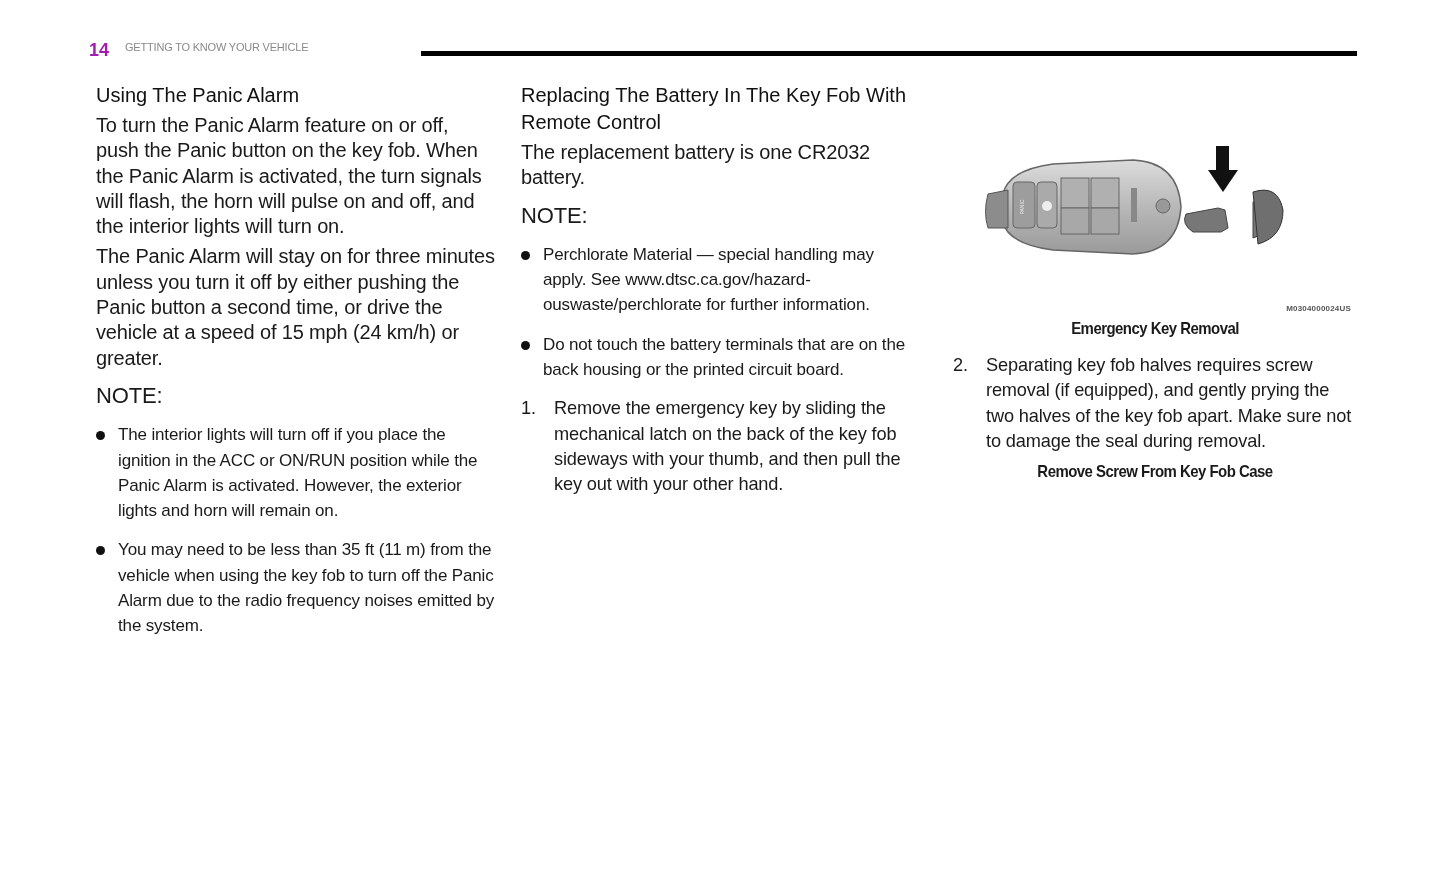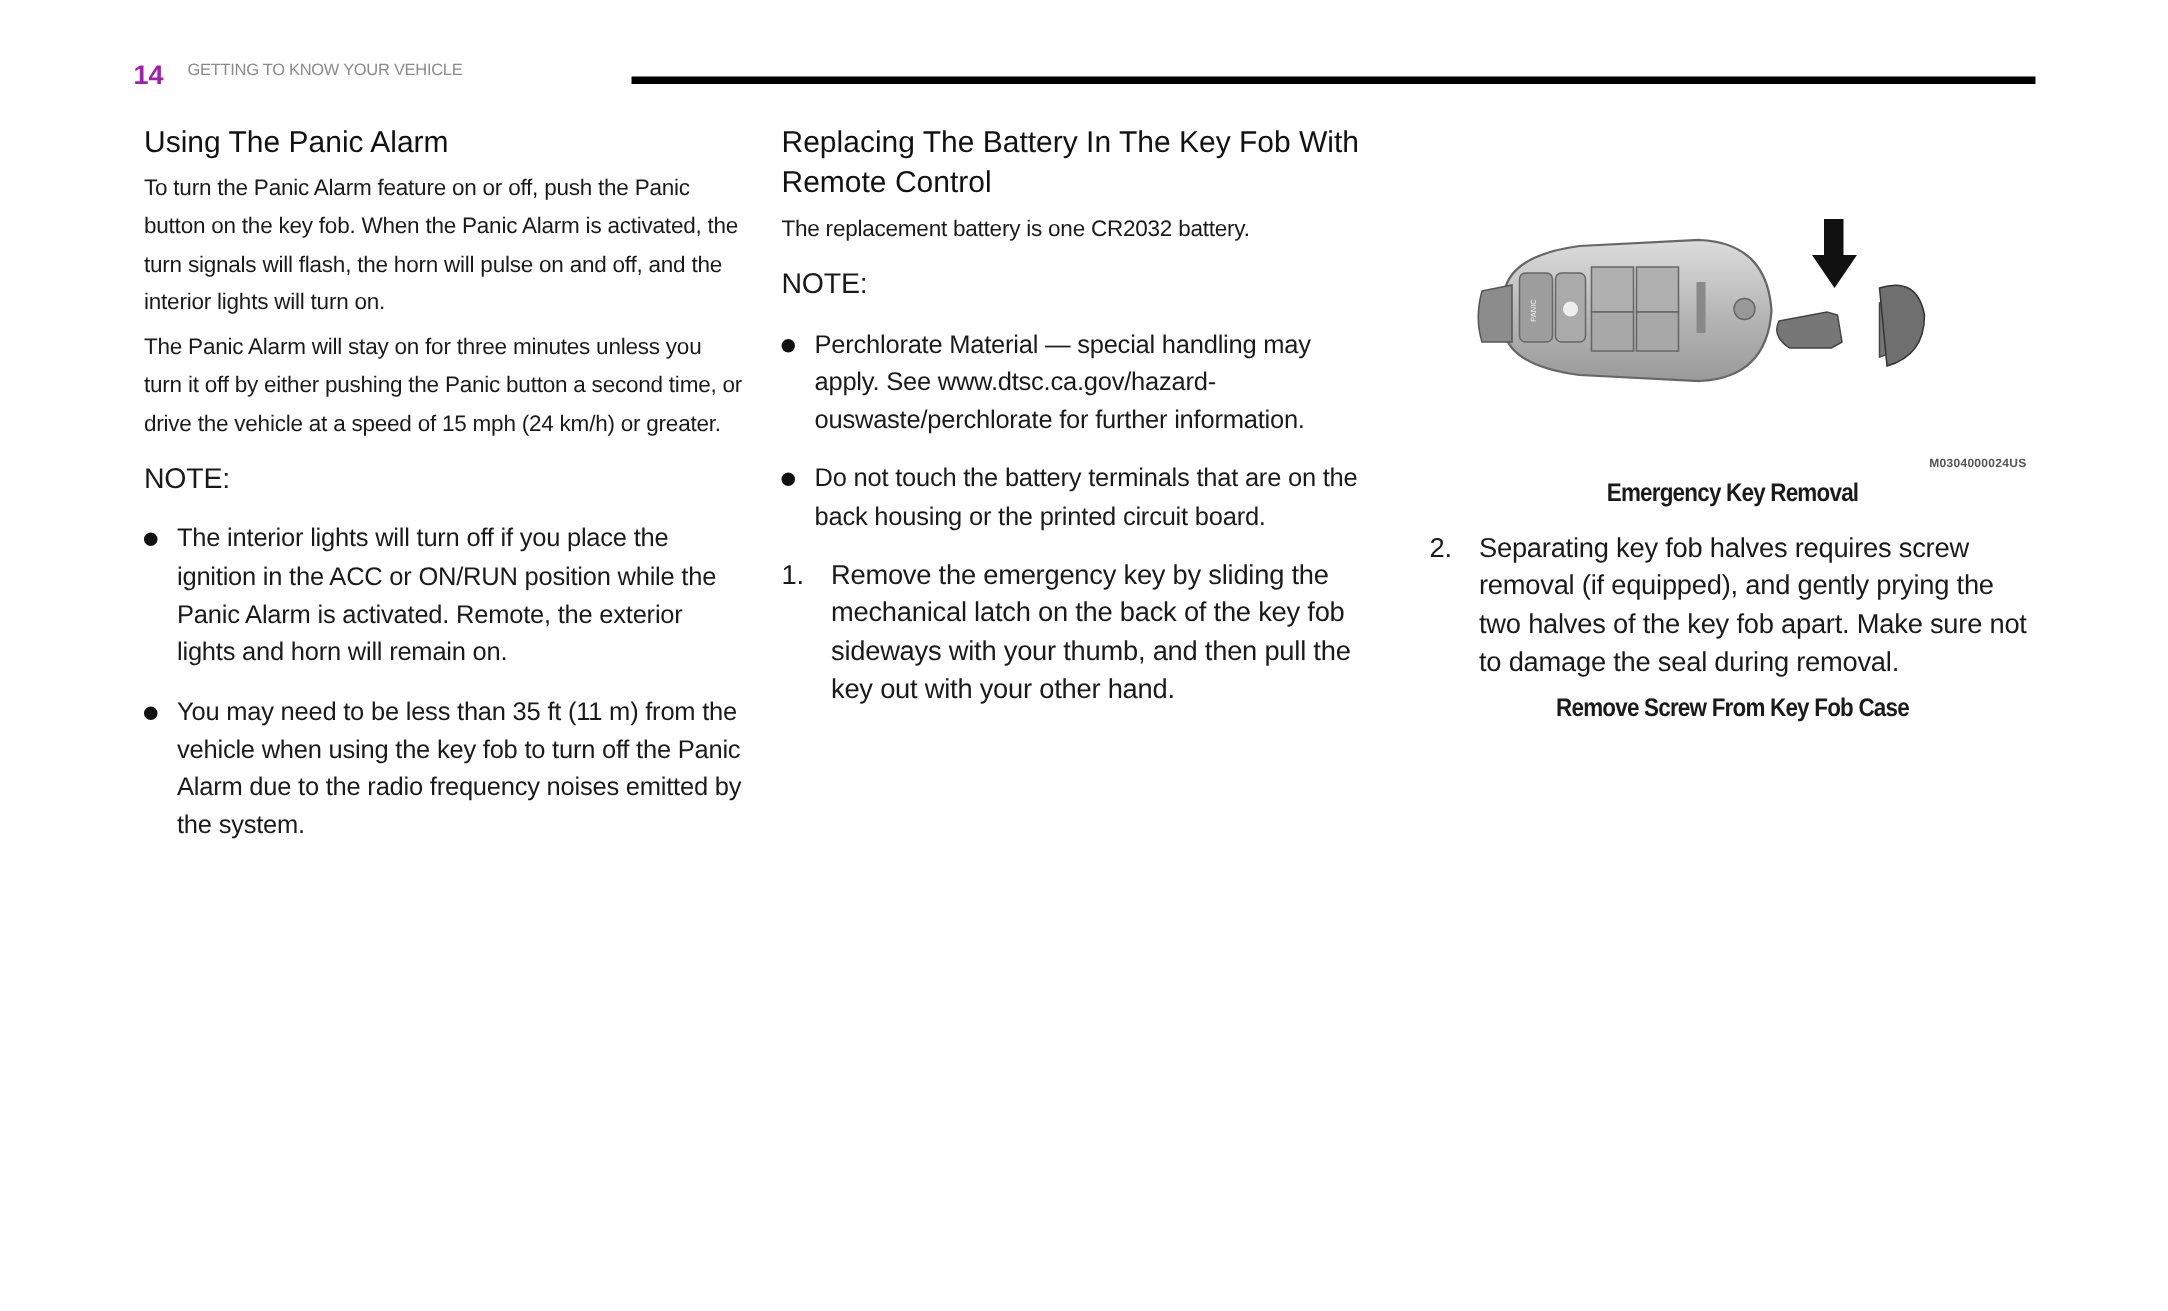--- a/index.html
+++ b/index.html
@@ -9,22 +9,22 @@
   .pg-num { position: absolute; left: 0; top: 2px; font-size: 18px; font-weight: bold; color: #a21caf; }
   .pg-title { position: absolute; left: 36px; top: 3px; font-size: 11px; color: #8a8a8a; letter-spacing: -0.2px; }
   .header-rule { position: absolute; left: 332px; right: 0; top: 13px; height: 5px; background: #000; }
 
   .col { position: absolute; top: 82px; }
   .col1 { left: 96px; width: 400px; }
   .col2 { left: 521px; width: 400px; }
   .col3 { left: 953px; width: 404px; }
 
   h2 { font-size: 20px; font-weight: normal; margin: 0 0 4px 0; line-height: 27px; color: #111; }
-  p { font-size: 15px; line-height: 25.3px; margin: 0 0 5px 0; letter-spacing: -0.15px; }
-  .note { margin: 12px 0 14px 0; font-size: 19px; }
+  p { font-size: 20px; line-height: 25.3px; margin: 0 0 5px 0; letter-spacing: -0.15px; }
+  .note { margin: 12px 0 14px 0; font-size: 22px; }
   ul { list-style: none; margin: 0; padding: 0; }
   ul li { position: relative; padding-left: 22px; font-size: 17px; line-height: 25.3px; margin-bottom: 14px; letter-spacing: -0.15px; }
   ul li .bullet { position: absolute; left: 0; top: 9px; width: 9px; height: 9px; border-radius: 50%; background: #111; }
   ol { list-style: none; margin: 0; padding: 0; }
   ol li { position: relative; padding-left: 33px; font-size: 18.2px; line-height: 25.3px; letter-spacing: -0.15px; }
   ol li .num { position: absolute; left: 0; top: 0; }
 
   .fig { position: relative; }
   .fig-code { font-size: 8px; font-weight: bold; color: #555; text-align: right; letter-spacing: 0.2px; }
   .caption { font-family: "Liberation Sans", sans-serif; font-weight: bold; font-size: 17px; letter-spacing: -0.6px; text-align: center; transform: scaleX(0.88); }
@@ -37,21 +37,21 @@
   <span class="pg-title">GETTING TO KNOW YOUR VEHICLE</span>
   <div class="header-rule"></div>
 </div>
 
 <div class="col col1">
   <h2>Using The Panic Alarm</h2>
   <p>To turn the Panic Alarm feature on or off, push the Panic button on the key fob. When the Panic Alarm is activated, the turn signals will flash, the horn will pulse on and off, and the interior lights will turn on.</p>
   <p>The Panic Alarm will stay on for three minutes unless you turn it off by either pushing the Panic button a second time, or drive the vehicle at a speed of 15 mph (24 km/h) or greater.</p>
   <p class="note">NOTE:</p>
   <ul>
-    <li><span class="bullet"></span><span>The interior lights will turn off if you place the ignition in the ACC or ON/RUN position while the Panic Alarm is activated. Remote, the exterior lights and horn will remain on.</span></li>
+    <li><span class="bullet"></span><span>The interior lights will turn off if you place the ignition in the ACC or ON/RUN position while the Panic Alarm is activated. However, the exterior lights and horn will remain on.</span></li>
     <li><span class="bullet"></span><span>You may need to be less than 35 ft (11 m) from the vehicle when using the key fob to turn off the Panic Alarm due to the radio frequency noises emitted by the system.</span></li>
   </ul>
 </div>
 
 <div class="col col2">
   <h2>Replacing The Battery In The Key Fob With Remote Control</h2>
   <p>The replacement battery is one CR2032 battery.</p>
   <p class="note">NOTE:</p>
   <ul>
     <li><span class="bullet"></span><span>Perchlorate Material — special handling may apply. See www.dtsc.ca.gov/hazard-ouswaste/perchlorate for further information.</span></li>

